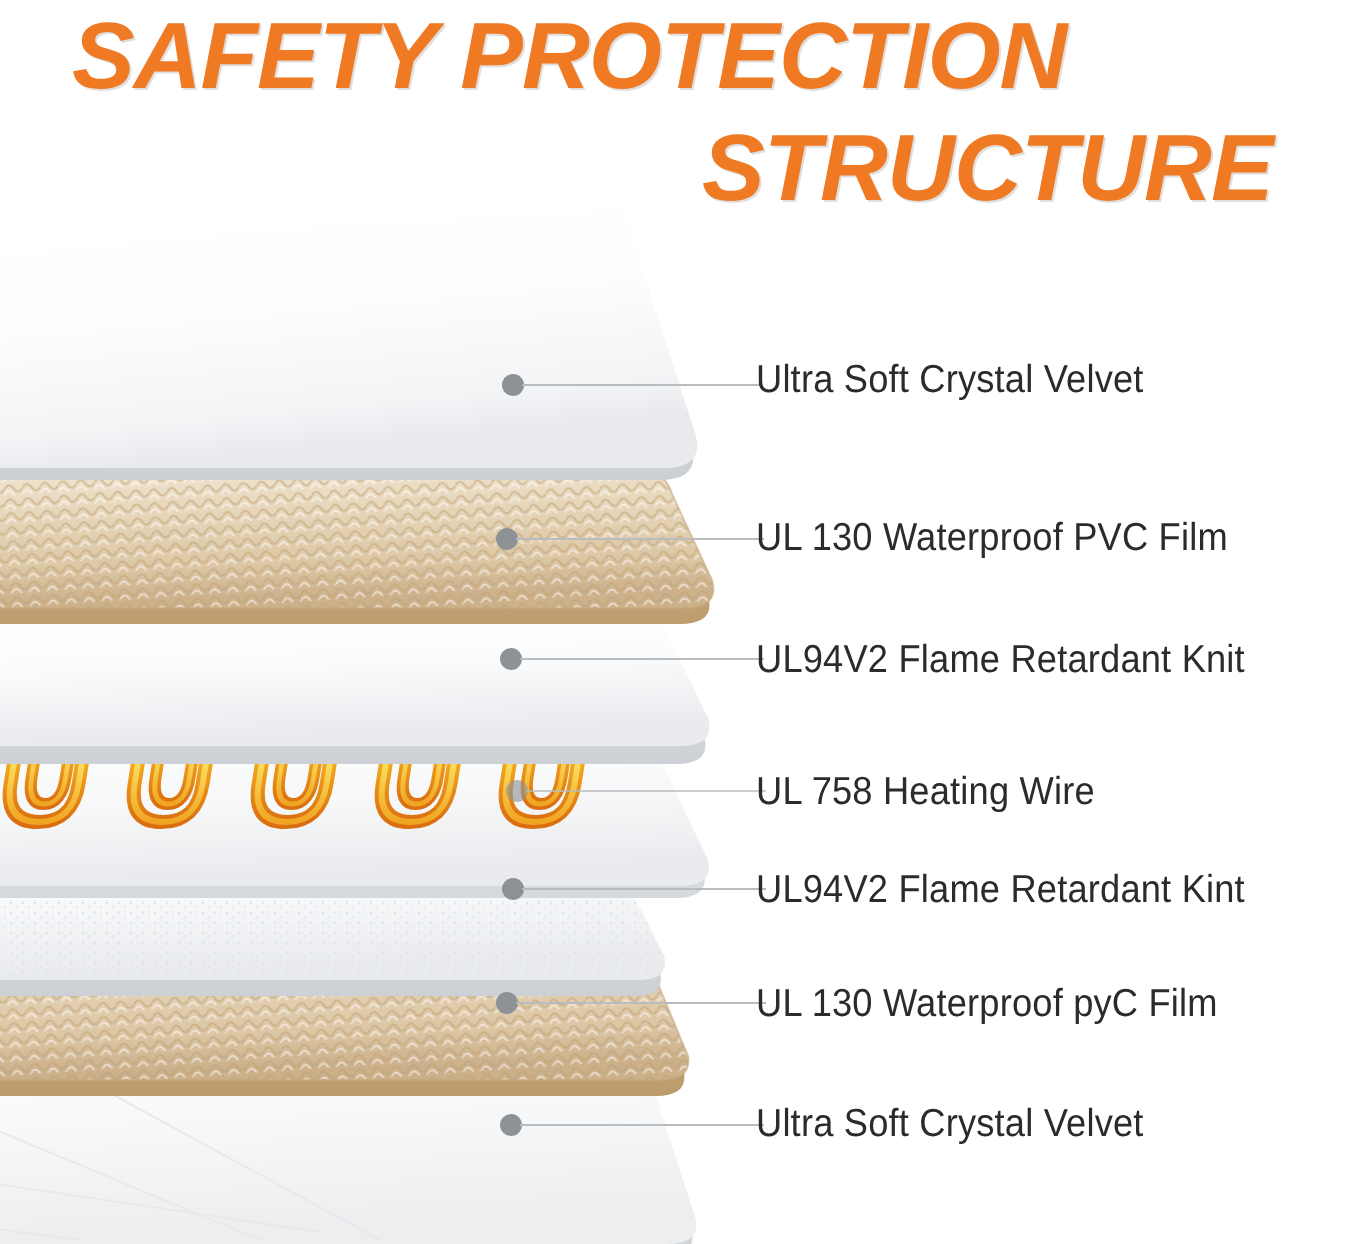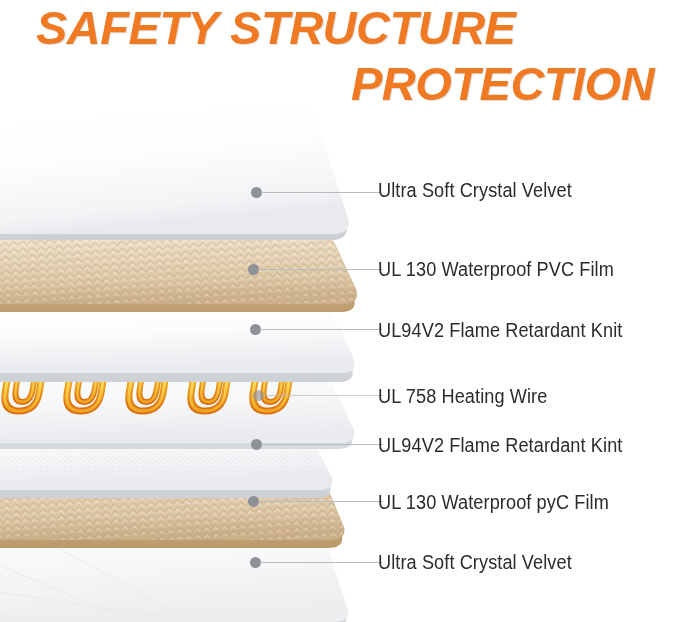--- a/index.html
+++ b/index.html
@@ -315,17 +315,17 @@
     <div class="label" id="lb1" style="color: rgb(43, 43, 43); top: 179px;">Ultra Soft Crystal Velvet</div>
     <div class="label" id="lb2" style="color: rgb(43, 43, 43); top: 258px;">UL 130 Waterproof PVC Film</div>
     <div class="label" id="lb3" style="color: rgb(43, 43, 43); top: 319px;">UL94V2 Flame Retardant Knit</div>
     <div class="label" id="lb4" style="color: rgb(43, 43, 43); top: 385px;">UL 758 Heating Wire</div>
     <div class="label" id="lb5" style="color: rgb(43, 43, 43); top: 434px;">UL94V2 Flame Retardant Kint</div>
     <div class="label" id="lb6" style="color: rgb(43, 43, 43); top: 491px;">UL 130 Waterproof pyC Film</div>
     <div class="label" id="lb7" style="color: rgb(43, 43, 43); top: 551px;">Ultra Soft Crystal Velvet</div>
   </div>
 
   <div class="title-wrap">
-    <div class="title-line" id="title-line-1" style="color: rgb(240, 122, 35);">SAFETY STRUCTURE</div>
-    <div class="title-line" id="title-line-2" style="color: rgb(240, 122, 35);">PROTECTION</div>
+    <div class="title-line" id="title-line-1" style="color: rgb(240, 122, 35);">SAFETY PROTECTION</div>
+    <div class="title-line" id="title-line-2" style="color: rgb(240, 122, 35);">STRUCTURE</div>
   </div>
 
 </div>
 
 </body></html>

